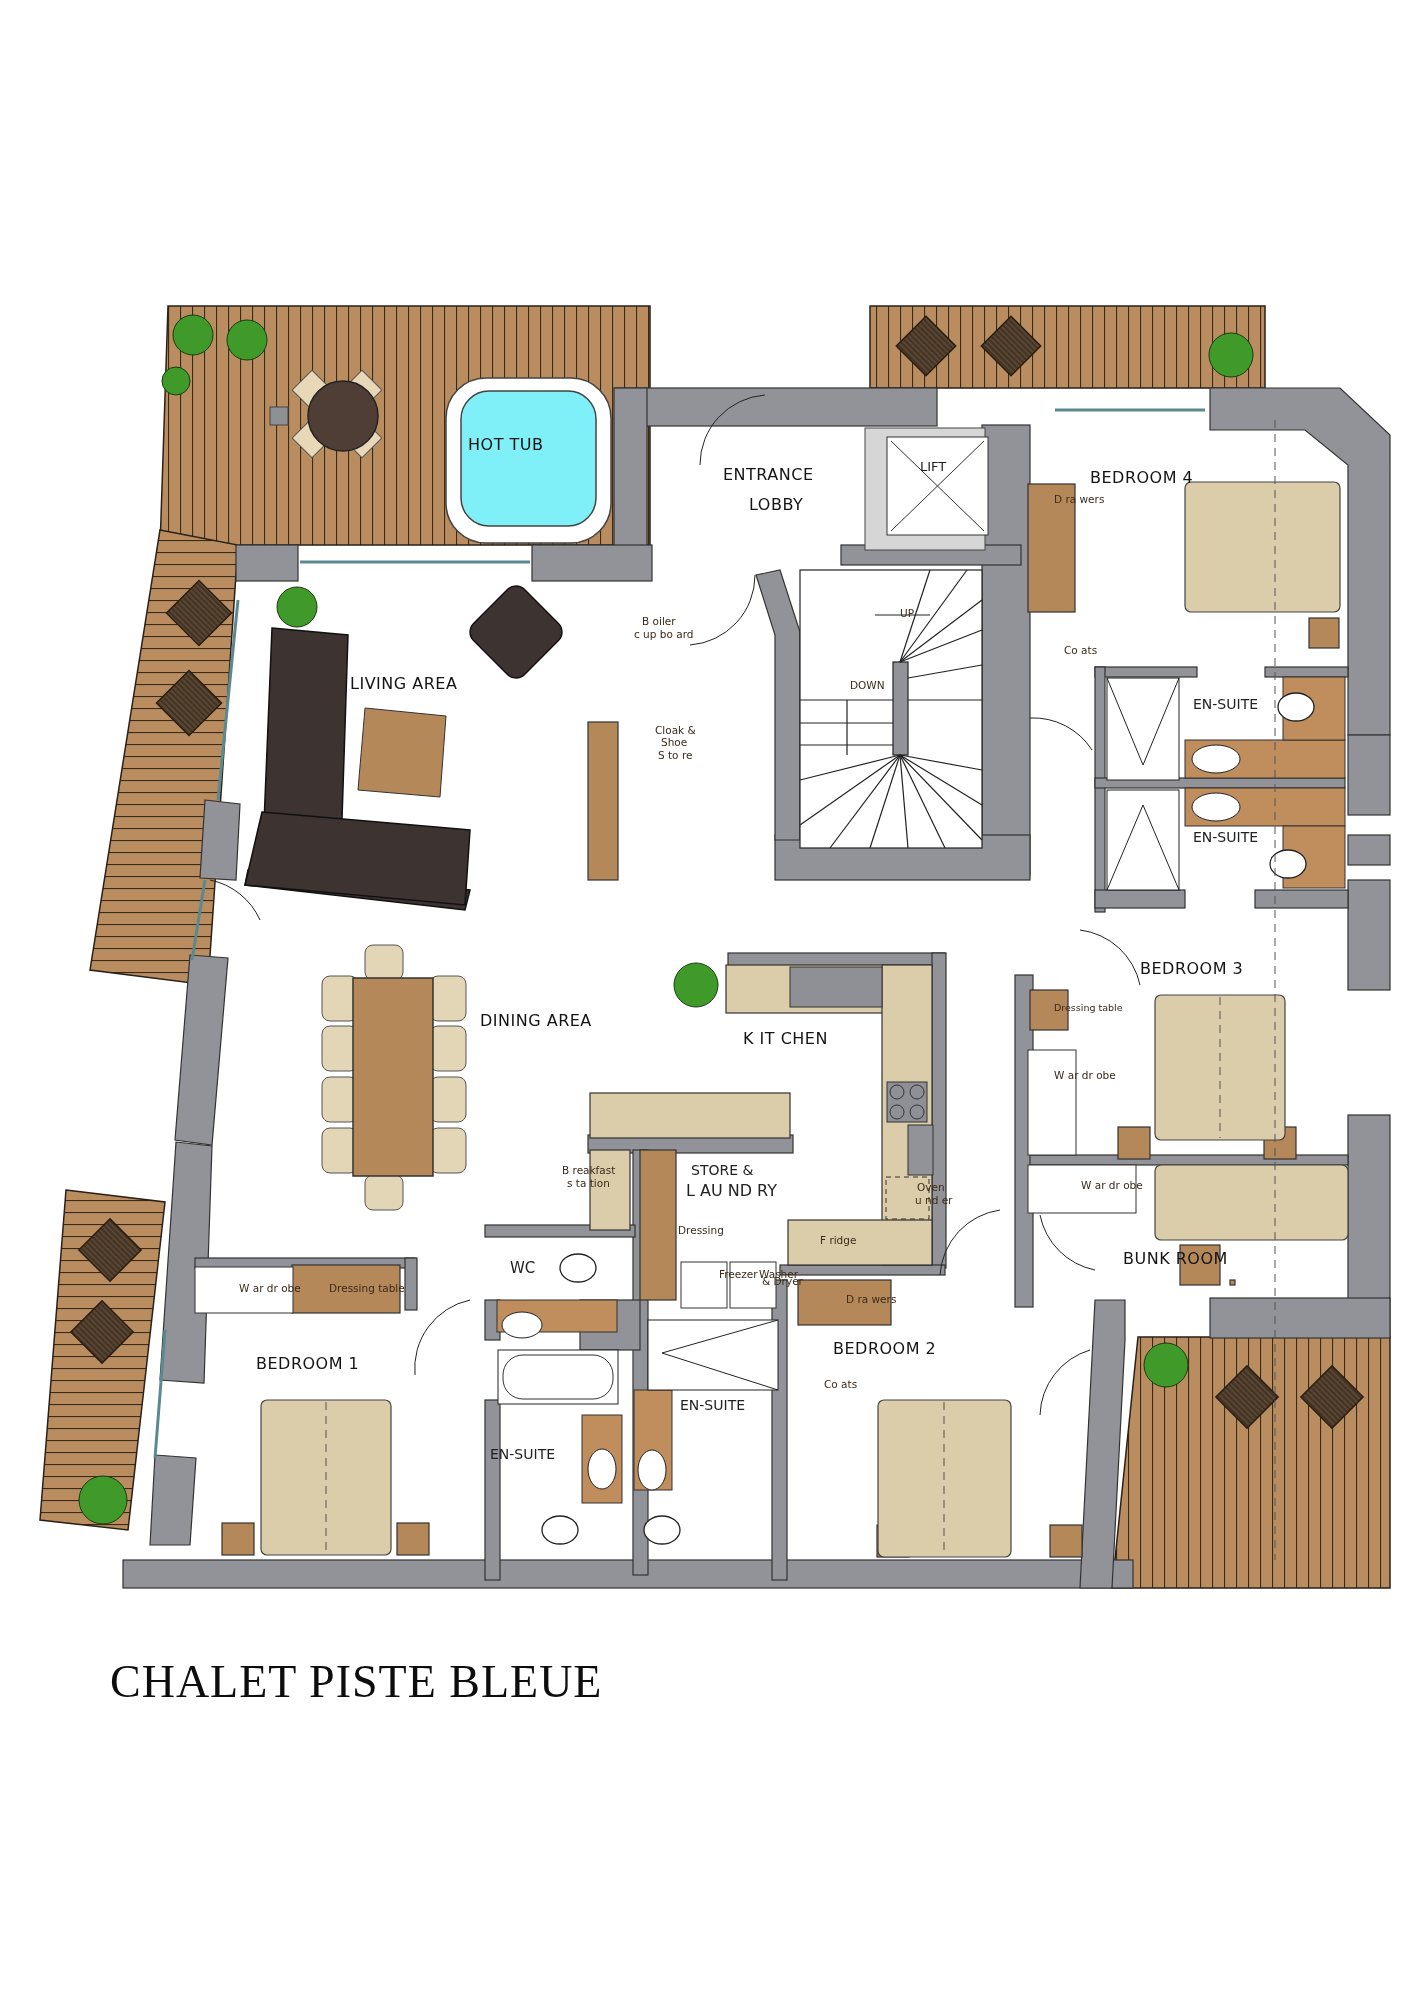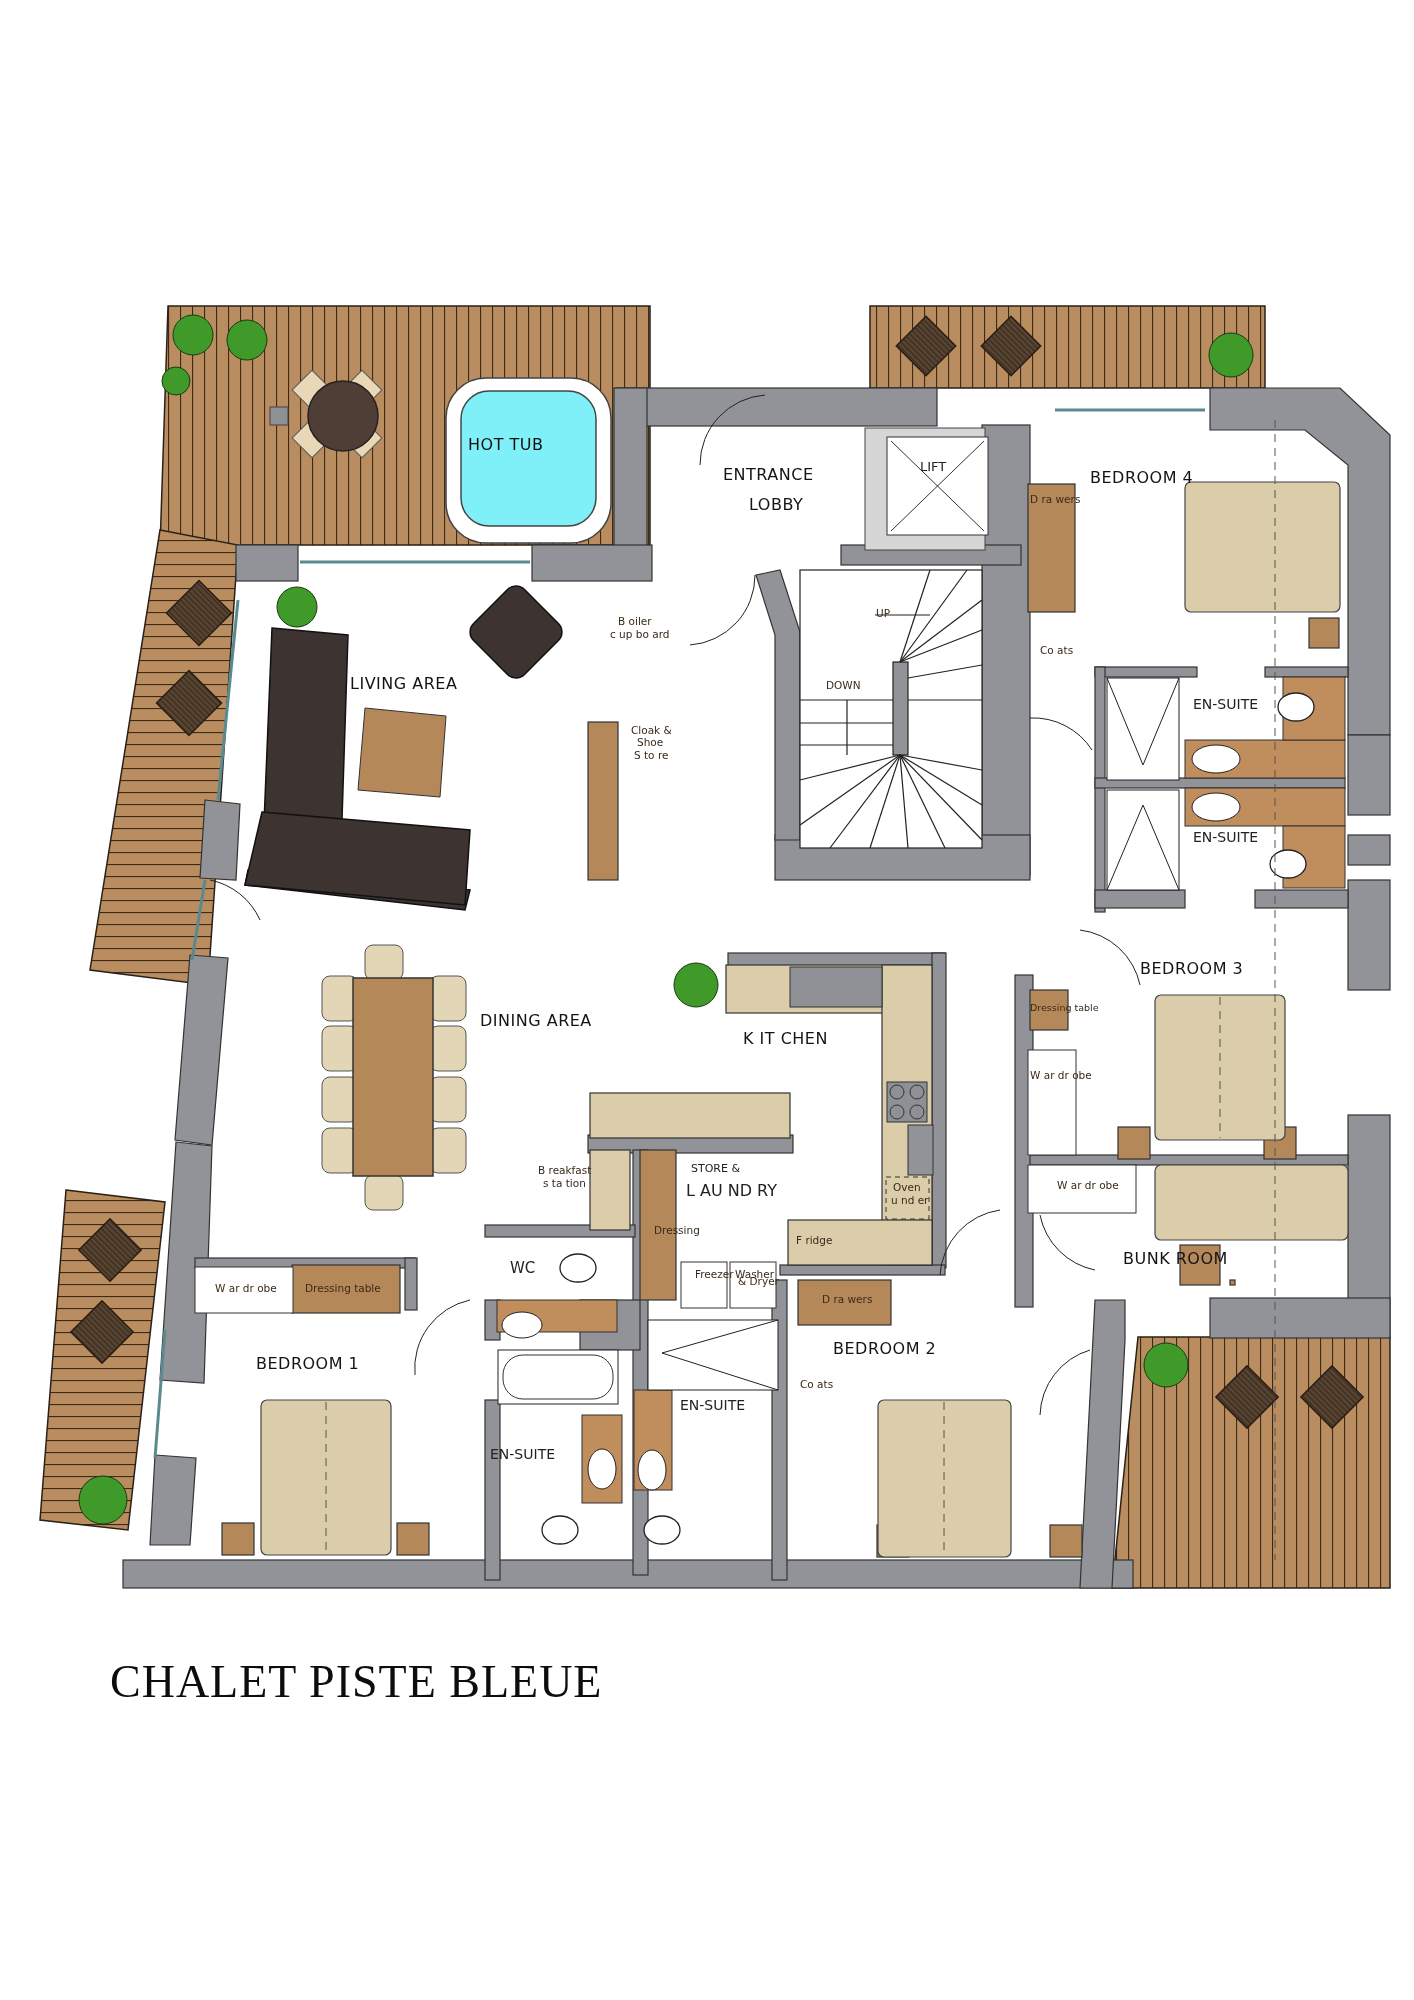--- a/index.html
+++ b/index.html
@@ -1,20 +1,20 @@
 <!DOCTYPE html>
 <html><head>
 <meta charset="utf-8">
 <style>
   html,body{margin:0;padding:0;background:#ffffff;}
   body{width:1414px;height:2000px;position:relative;overflow:hidden;font-family:"DejaVu Sans",sans-serif;}
   svg.plan{position:absolute;left:0;top:0;}
   .lbl{position:absolute;color:#141414;font-family:"DejaVu Sans",sans-serif;white-space:nowrap;line-height:1.1;}
   .room{font-size:16px;letter-spacing:0.5px;}
-  .small{font-size:10.5px;color:#3a2a1a;text-align:center;}
+  .small{font-size:10.5px;color:#3a2a1a;text-align:center;margin-left:24px;}
   .tiny{font-size:11px;color:#222;}
   .title{position:absolute;left:110px;top:1655px;font-size:46px;letter-spacing:1px;color:#0d0d0d;font-family:Liberation Serif, serif;font-weight:normal;}
 </style>
 </head>
 <body>
 
 <svg class="plan" width="1414" height="2000" viewBox="0 0 1414 2000">
   <defs>
     <pattern id="deckV" width="12" height="20" patternUnits="userSpaceOnUse">
       <rect width="12" height="20" fill="#b98d5f"></rect>
@@ -318,21 +318,21 @@
 <div class="lbl room" style="left:723px;top:466px;">ENTRANCE</div>
 <div class="lbl room" style="left:749px;top:496px;">LOBBY</div>
 <div class="lbl tiny" style="left:920px;top:460px;font-size:13px;">LIFT</div>
 <div class="lbl room" style="left:1090px;top:447px;margin-top:22px;">BEDROOM 4</div>
 <div class="lbl tiny" style="left:1193px;top:697px;font-size:14px;">EN-SUITE</div>
 <div class="lbl tiny" style="left:1193px;top:830px;font-size:14px;">EN-SUITE</div>
 <div class="lbl room" style="left:350px;top:675px;">LIVING AREA</div>
 <div class="lbl room" style="left:480px;top:1012px;">DINING AREA</div>
 <div class="lbl room" style="left:743px;top:1030px;">K IT CHEN</div>
 <div class="lbl room" style="left:1140px;top:960px;">BEDROOM 3</div>
-<div class="lbl tiny" style="left:691px;top:1163px;font-size:11px;">STORE &amp;</div>
+<div class="lbl tiny" style="left:691px;top:1163px;font-size:14px;">STORE &amp;</div>
 <div class="lbl tiny" style="left:686px;top:1182px;font-size:16px;">L AU ND RY</div>
 <div class="lbl tiny" style="left:510px;top:1260px;font-size:15px;">WC</div>
 <div class="lbl room" style="left:1123px;top:1250px;">BUNK ROOM</div>
 <div class="lbl room" style="left:256px;top:1355px;">BEDROOM 1</div>
 <div class="lbl tiny" style="left:490px;top:1447px;font-size:14px;">EN-SUITE</div>
 <div class="lbl room" style="left:833px;top:1340px;">BEDROOM 2</div>
 <div class="lbl tiny" style="left:680px;top:1398px;font-size:14px;">EN-SUITE</div>
 
 <div class="lbl small" style="left:618px;top:616px;">B oiler</div>
 <div class="lbl small" style="left:610px;top:629px;">c up bo ard</div>

